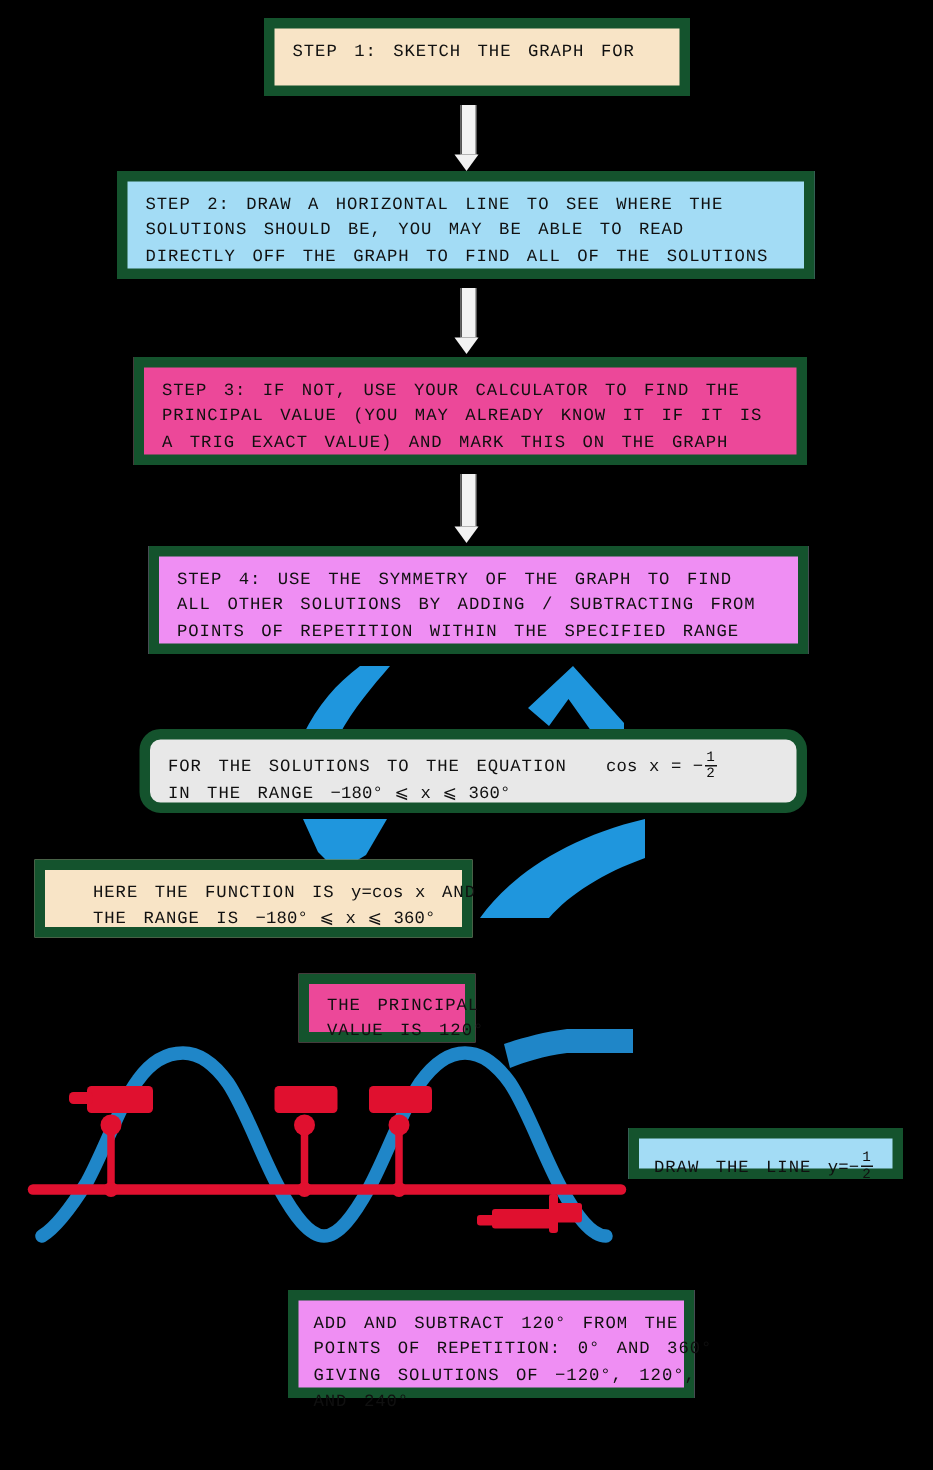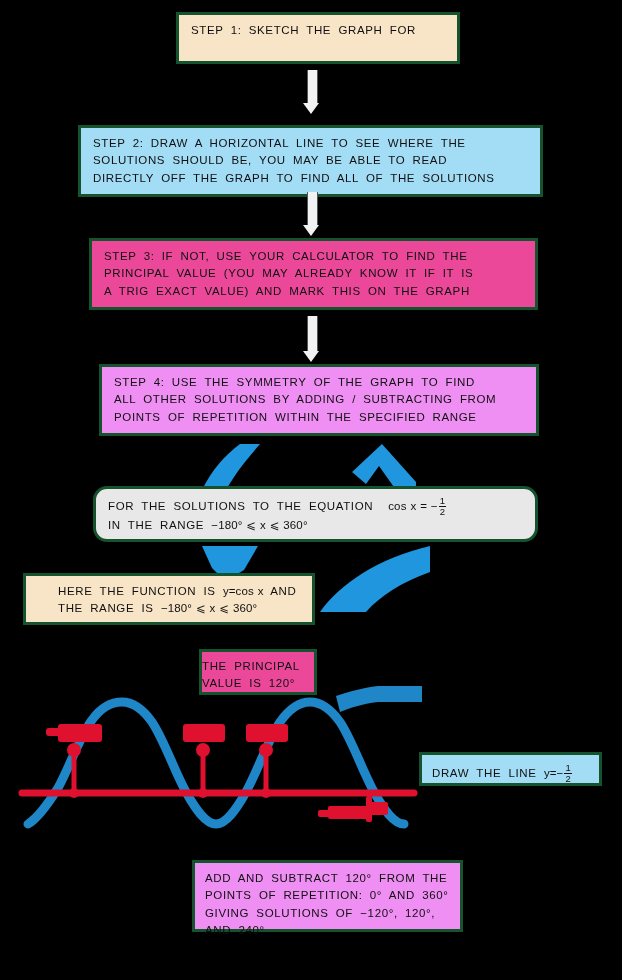--- a/index.html
+++ b/index.html
@@ -18,28 +18,29 @@
   .stage {
     position: absolute;
     left: 0; top: 0;
     width: 622px;
     height: 980px;
     background: #000000;
   }
   .box {
     position: absolute;
     box-sizing: border-box;
-    border: 3px solid #14532d;
+    border: 7px solid #14532d;
     letter-spacing: 0.055em;
     word-spacing: 0.30em;
     line-height: 1.52;
     font-size: 11.5px;
     text-transform: uppercase;
     color: #101010;
     padding: 7px 10px 7px 12px;
+    font-family: Liberation Mono, monospace;
   }
   .box.beige  { background: #f8e4c6; }
   .box.blue   { background: #a3dcf5; }
   .box.green  { background: #ec4899; }
   .box.pink   { background: #ef8ef3; }
   .box.grey   { background: #e8e8e8; }
 
   .box .ln { display: block; white-space: nowrap; }
 
   
@@ -96,21 +97,21 @@
 
   <div class="box beige" style="left:176px; top:12px; width:284px; height:52px;">
     <span class="ln">STEP 1:  SKETCH  THE  GRAPH  FOR</span>
   </div>
 
   <div class="v-arrow" style="left:303px; top:70px; width:17px; height:44px;">
     <div class="shaft" style="height:33px;"></div>
     <div class="head"></div>
   </div>
 
-  <div class="box blue" style="left:78px; top:114px; width:465px; height:72px;margin-top:11px;">
+  <div class="box blue" style="left:78px; top:114px; width:465px; height:72px;">
     <span class="ln">STEP 2:  DRAW  A  HORIZONTAL  LINE  TO  SEE  WHERE  THE</span>
     <span class="ln">SOLUTIONS   SHOULD   BE,  YOU  MAY  BE  ABLE  TO  READ</span>
     <span class="ln">DIRECTLY  OFF  THE  GRAPH  TO  FIND  ALL  OF  THE  SOLUTIONS</span>
   </div>
 
   <div class="v-arrow" style="left:303px; top:192px; width:17px; height:44px;">
     <div class="shaft" style="height:33px;"></div>
     <div class="head"></div>
   </div>
 
@@ -173,21 +174,21 @@
       <span>HERE  THE  FUNCTION  IS</span>
       <span class="mono-math">y=cos x</span>
       <span>AND</span>
     </span>
     <span class="ln">
       <span>THE  RANGE  IS</span>
       <span class="mono-math">−180° ⩽ x ⩽ 360°</span>
     </span>
   </div>
 
-  <div class="box green" style="left:199px; top:649px; width:118px; height:46px; padding:6px 0;">
+  <div class="box green" style="left:199px; top:649px; width:118px; height:46px; padding:6px 12px;">
     <span class="ln">THE  PRINCIPAL</span>
     <span class="ln">VALUE  IS  120°</span>
   </div>
 
   <div class="graph" style="left:18px; top:684px;">
     <svg width="410" height="160" viewBox="0 0 410 160">
 
       <path fill="none" stroke="#1f86c8" stroke-width="9" stroke-linecap="round" stroke-linejoin="round" d="M 10 140
                C 20 134 30 120 40 104
                C 52 82 62 52 74 36

